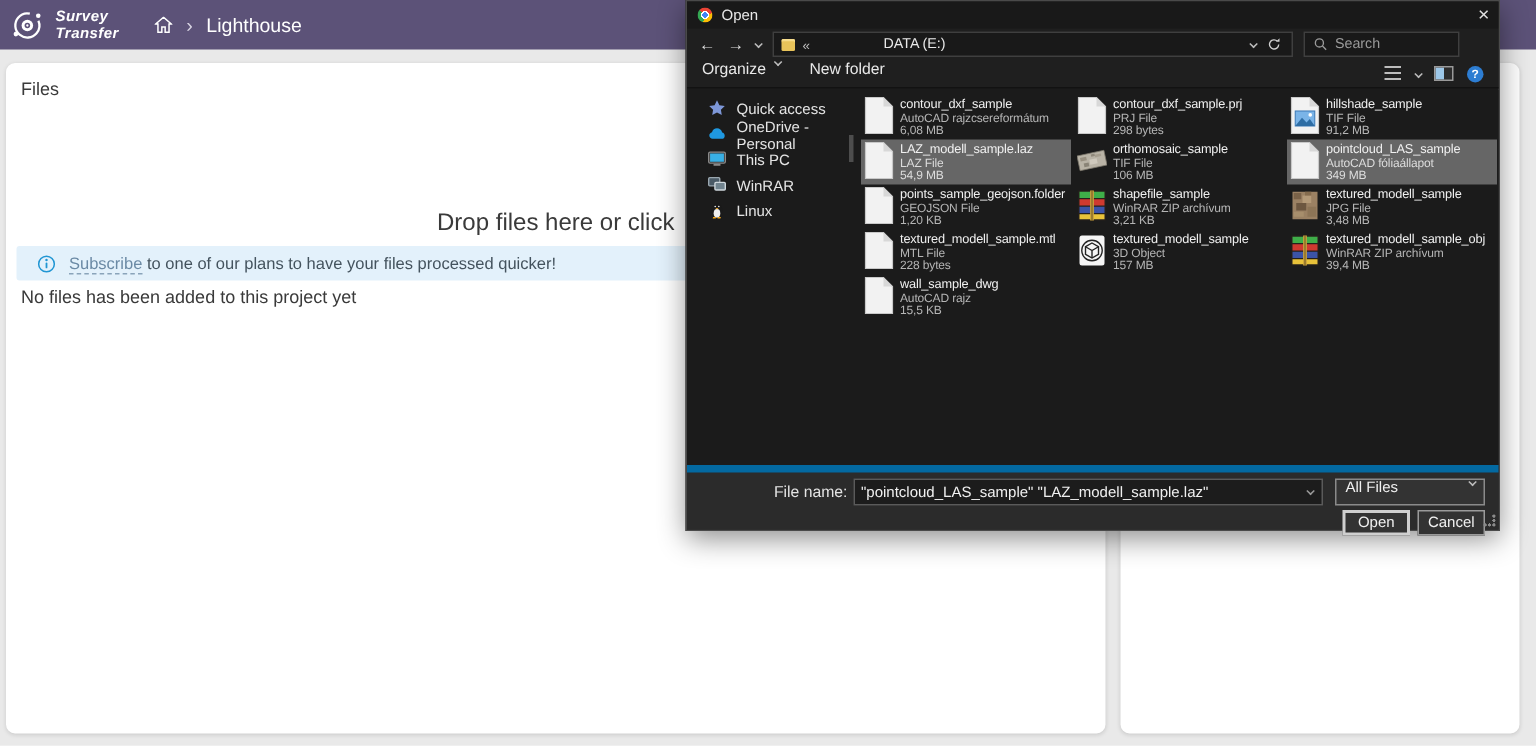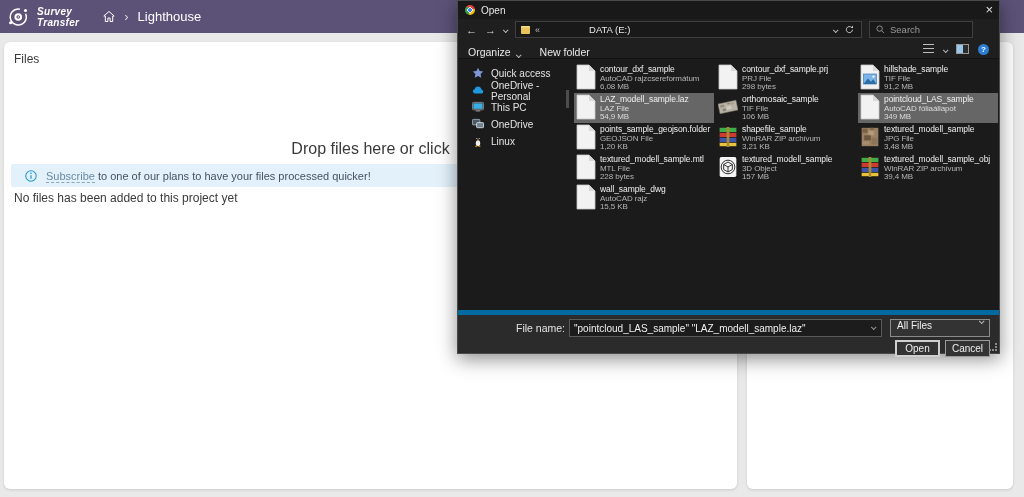--- a/index.html
+++ b/index.html
@@ -62,21 +62,21 @@
   .addr svg { width:9px; height:9px; }
   .searchbox { position:absolute; left:411px; top:2px; width:104px; height:17px; background:#191919;
     border:1px solid #3f3f3f; display:flex; align-items:center; gap:5px; padding:0 6px; }
   .searchbox svg { width:9px; height:9px; flex:none; }
   .searchbox input { background:transparent; border:none; outline:none; color:#bdbdbd;
     font-size:9.5px; width:70px; font-family:"Liberation Sans", sans-serif; }
   .searchbox input::placeholder { color:#9a9a9a; }
 
   .dlg-tool { position:absolute; left:0; top:39px; right:0; height:19px; background:#1f1f1f;
     border-bottom:1px solid #121212; display:flex; align-items:center; font-size:10.5px; }
-  .tool-btn { display:flex; align-items:flex-end; gap:5px; padding:0 10px; height:100%; color:#e8e8e8; }
+  .tool-btn { display:flex; align-items:flex-start; gap:5px; padding:0 10px; height:100%; color:#e8e8e8; }
   .tool-right { margin-left:auto; display:flex; align-items:center; gap:9px; padding-right:10px; }
   .view-icon { width:11px; height:10px;
     background:repeating-linear-gradient(#bdbdbd 0 1.5px, rgba(0,0,0,0) 1.5px 4px); }
   .pane-icon { width:13px; height:10px; border:1px solid #9a9a9a; background:linear-gradient(90deg,#9cc7e8 0 50%, #2c2c2c 50%); }
   .help-icon { width:11px; height:11px; border-radius:50%; background:#2d7dd2; color:#fff;
     font-size:8px; font-weight:bold; display:flex; align-items:center; justify-content:center; }
 
   .dlg-body { position:absolute; left:0; top:59px; right:0; bottom:43px; background:#1b1b1b; display:flex; }
   .side-pane { width:112px; flex:none; position:relative; padding-top:5px; }
   .side-item { height:17px; display:flex; align-items:center; gap:7px; padding-left:14px;
@@ -245,21 +245,21 @@
               <rect x="1.5" y="1.5" width="10" height="6" fill="#39b0e5"></rect>
               <rect x="4" y="9" width="5" height="1.4" fill="#8a8a8a"></rect>
             </svg></span>
           <span>This PC</span>
         </div>
         <div class="side-item">
           <span><svg viewBox="0 0 13 11">
               <rect x=".5" y=".5" width="8" height="6" rx=".8" fill="#4a5a66" stroke="#9aa7b0"></rect>
               <rect x="5" y="4" width="7.5" height="5.5" rx=".8" fill="#71848f" stroke="#cfd8dd"></rect>
             </svg></span>
-          <span>OneDrive</span>
+          <span>WinRAR</span>
         </div>
         <div class="side-item">
           <span><svg viewBox="0 0 10 12">
               <ellipse cx="5" cy="6.5" rx="3.6" ry="5" fill="#1a1a1a"></ellipse>
               <ellipse cx="5" cy="8.2" rx="2.2" ry="2.9" fill="#efefef"></ellipse>
               <circle cx="3.8" cy="3.6" r=".5" fill="#fff"></circle>
               <circle cx="6.2" cy="3.6" r=".5" fill="#fff"></circle>
               <path d="M4 4.6h2l-1 1.1z" fill="#f2a71b"></path>
               <path d="M2.4 10.7h2l-.3 1h-2zM5.6 10.7h2l-.3 1h-2z" fill="#f2a71b"></path>
             </svg></span>

